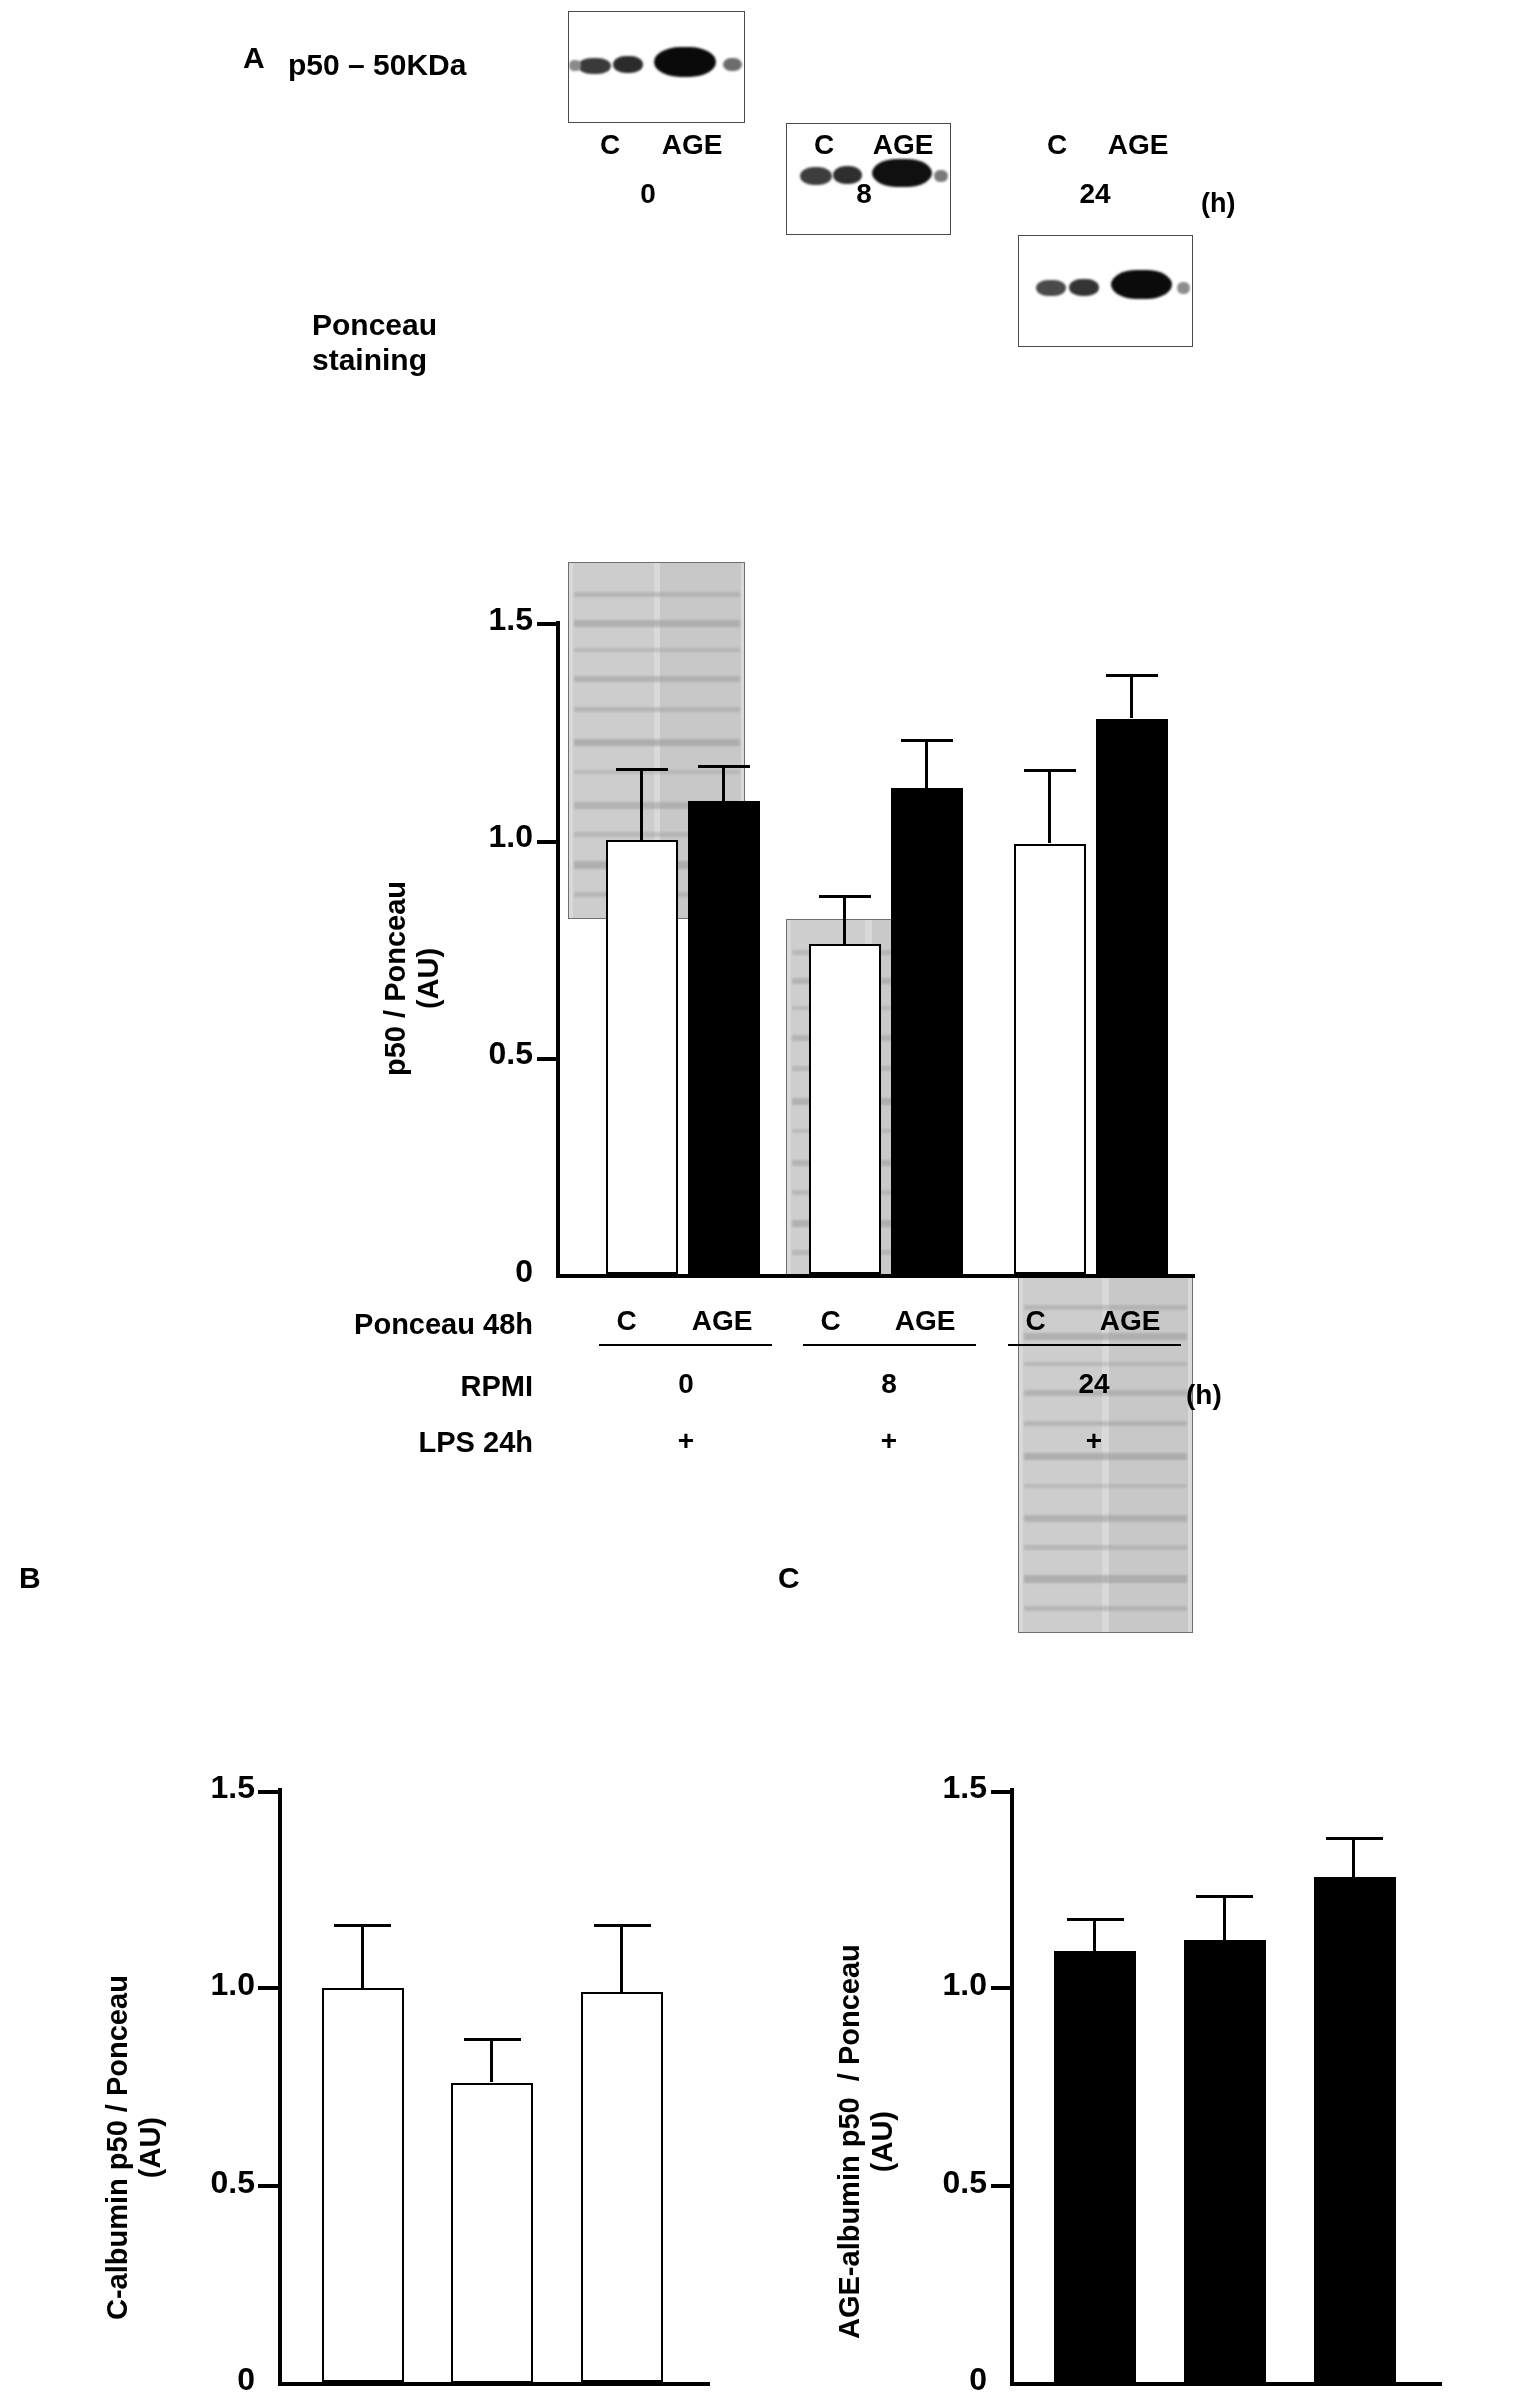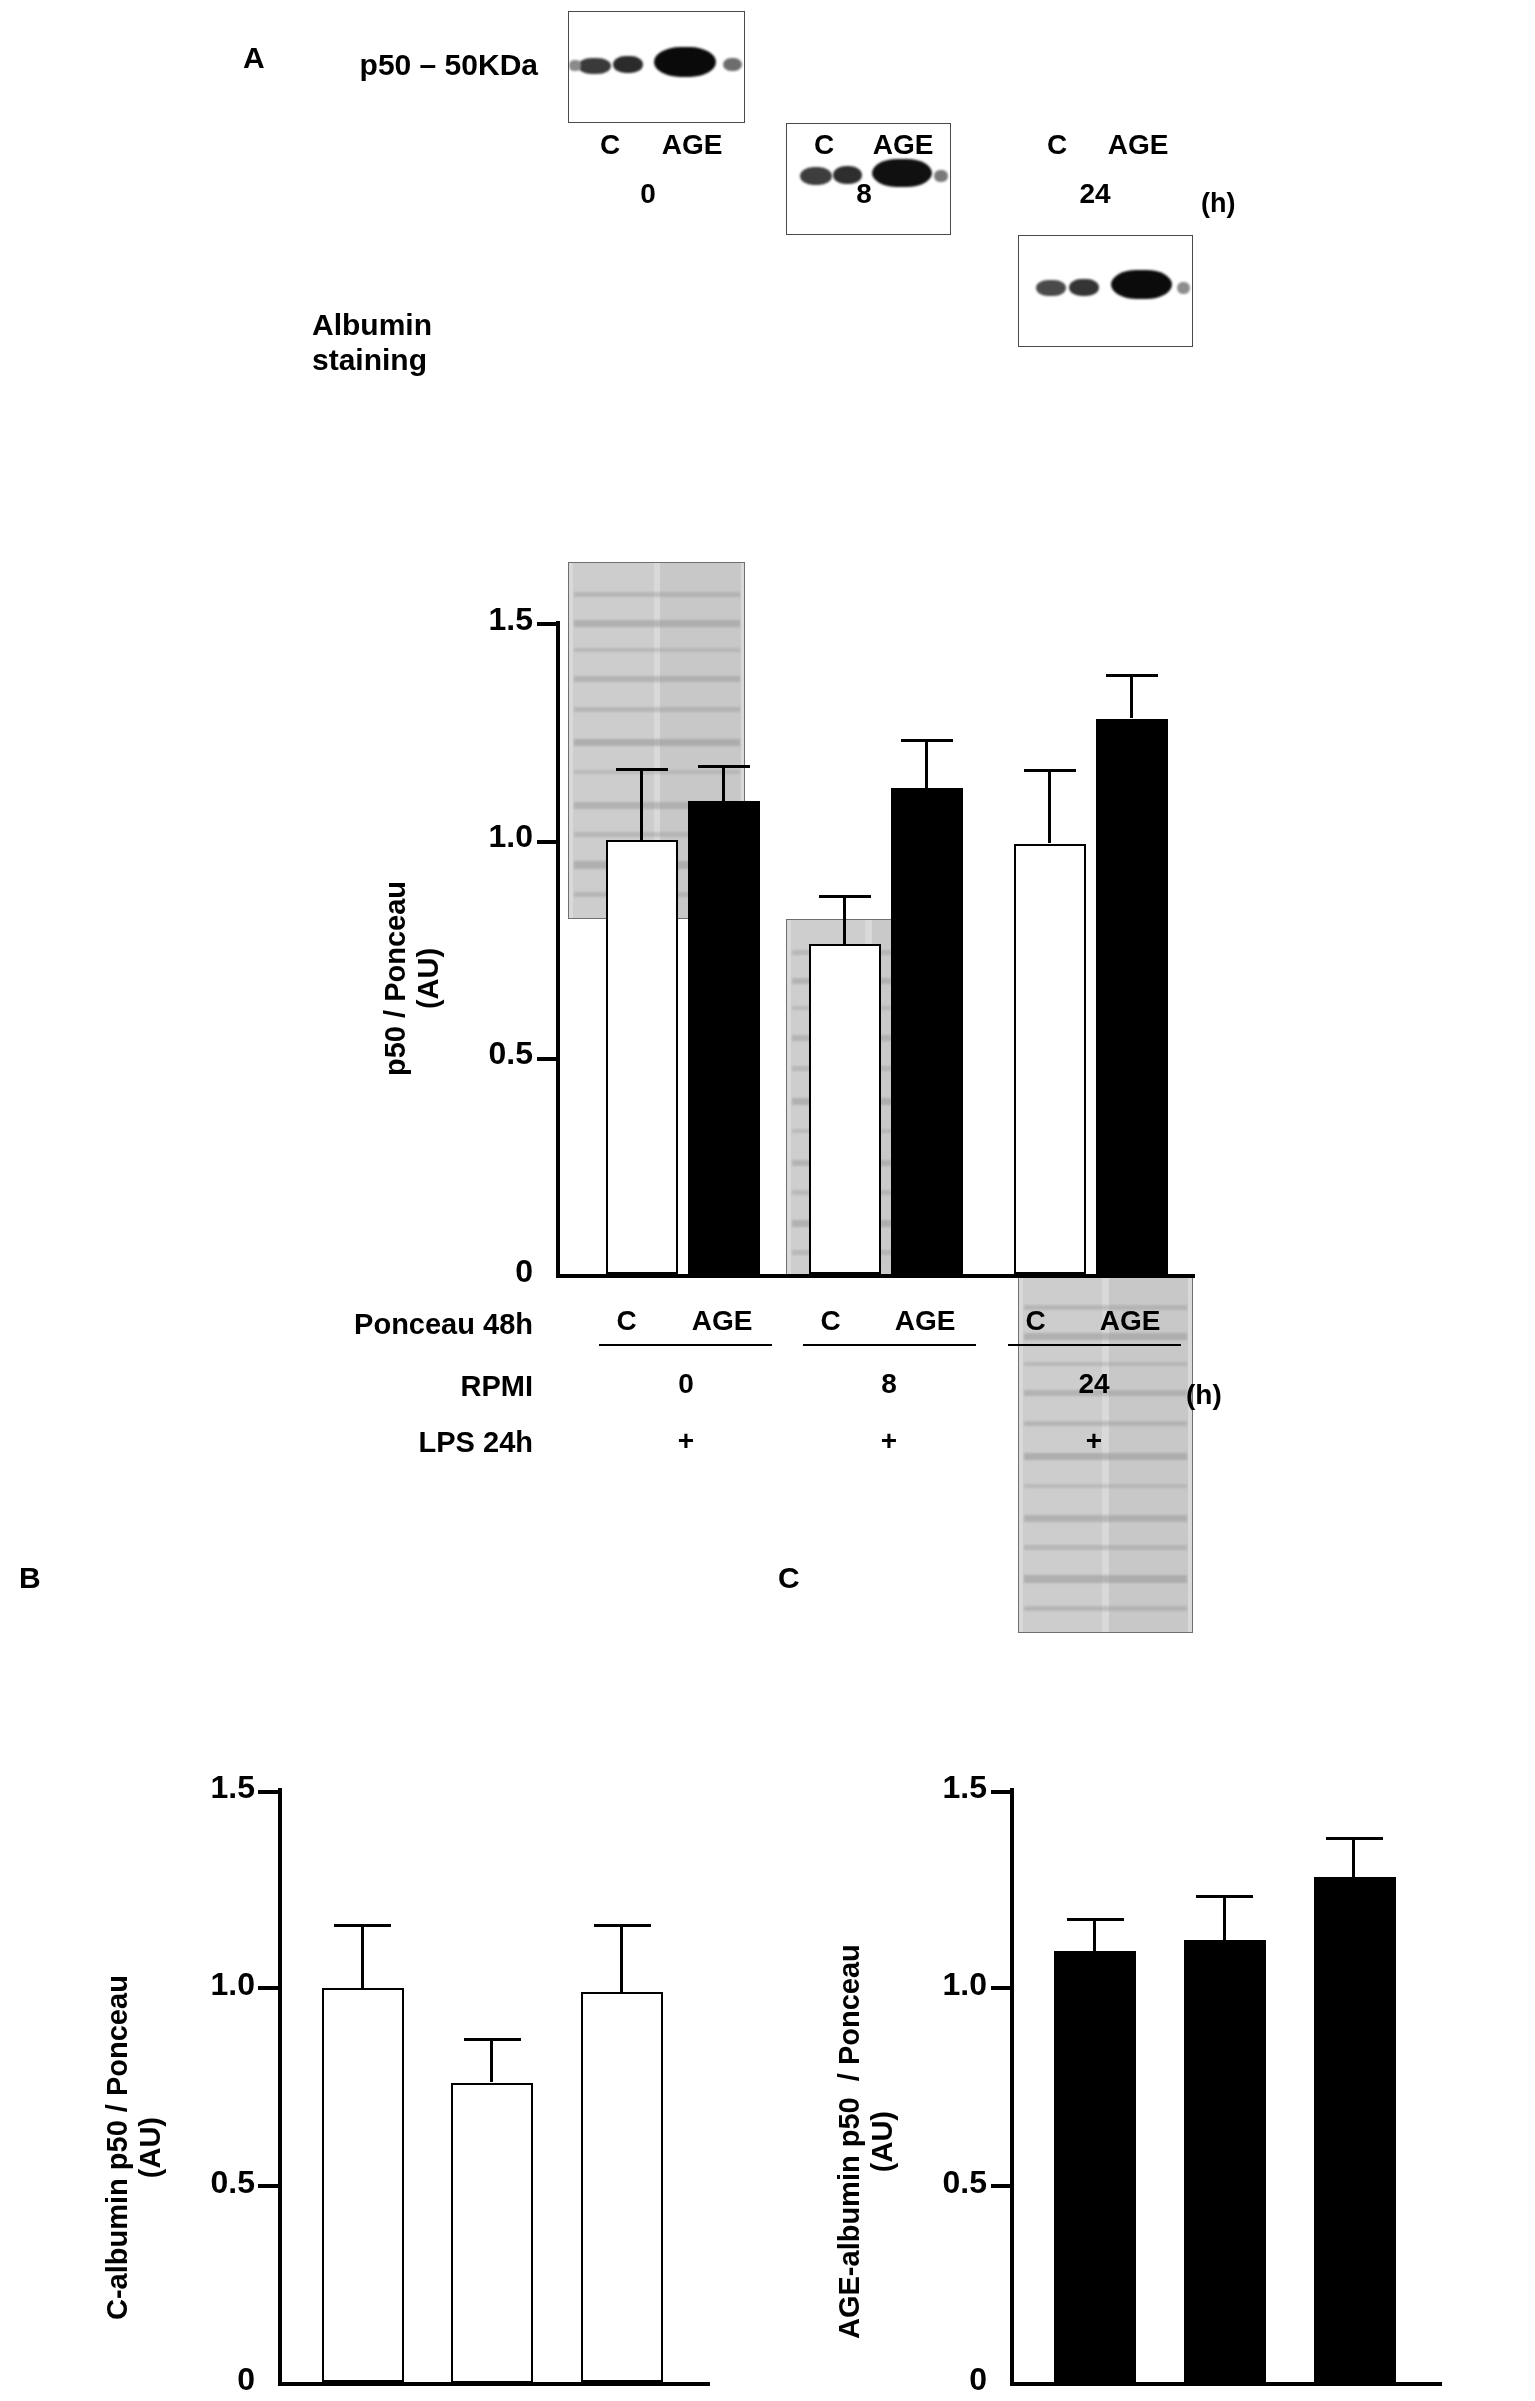--- a/index.html
+++ b/index.html
@@ -9,21 +9,21 @@
     color:#000000;
     position:relative;
     overflow:hidden;
   }
   .abs { position:absolute; }
 
   
   .panel-letter { font-size:30px; font-weight:bold; }
 
   
-  .blot-label { font-size:30px; font-weight:bold; text-align:right; }
+  .blot-label { font-size:30px; font-weight:bold; text-align:left; }
   .ponceau-label { font-size:30px; font-weight:bold; line-height:1.18; text-align:left; }
 
   .blot-box {
     background:#f2f2f2;
     border:1px solid #4a4a4a;
     overflow:hidden;
     position:relative;
   }
   .blot-inner { position:absolute; inset:0; }
 
@@ -109,21 +109,21 @@
 <div class="abs lane-label" style="left:855px; top:129px; width:96px;">AGE</div>
 <div class="abs lane-label" style="left:1028px; top:129px; width:58px;">C</div>
 <div class="abs lane-label" style="left:1090px; top:129px; width:96px;">AGE</div>
 
 <div class="abs time-label" style="left:600px; top:178px; width:96px;">0</div>
 <div class="abs time-label" style="left:816px; top:178px; width:96px;">8</div>
 <div class="abs time-label" style="left:1047px; top:178px; width:96px;">24</div>
 <div class="abs h-label" style="left:1201px; top:188px;">(h)</div>
 
 <div class="abs ponceau-label" style="left:312px; top:307px; width:250px;">
-  <div>Albumin</div>
+  <div>Ponceau</div>
   <div>staining</div>
 </div>
 
 <div class="abs ponceau-box" style="left:568px; top:226px; width:175px; height:355px;">
   <div class="p-lane" style="left:3.8px; top:0; width:81px; height:100%; background:rgba(150,150,150,0.18);"></div>
   <div class="p-lane" style="left:91px; top:0; width:81px; height:100%; background:rgba(140,140,140,0.22);"></div>
   <div class="p-stripe" style="left:4.8px; top:29px; width:166px; height:4.8px; opacity:.45;"></div>
   <div class="p-stripe" style="left:4.8px; top:57px; width:166px; height:6.7px; opacity:.55;"></div>
   <div class="p-stripe" style="left:4.8px; top:85px; width:166px; height:4.3px; opacity:.4;"></div>
   <div class="p-stripe" style="left:4.8px; top:113px; width:166px; height:6.2px; opacity:.5;"></div>

